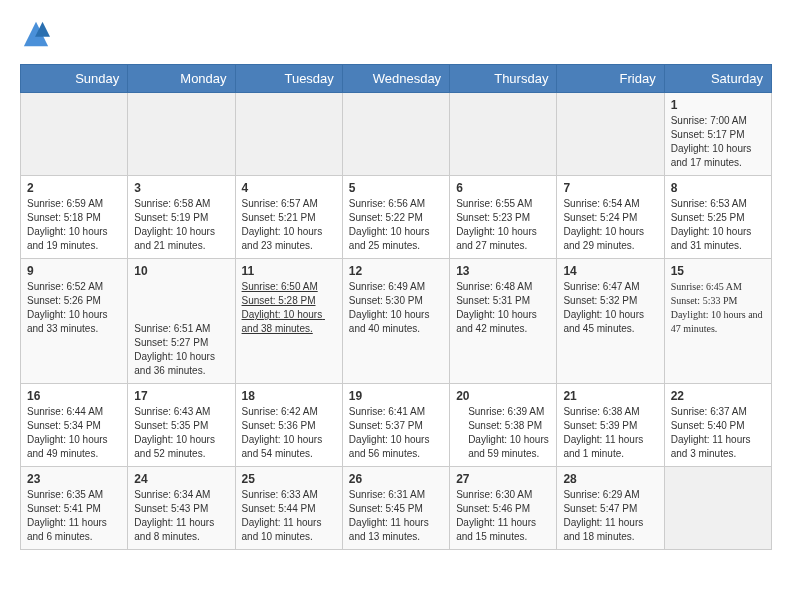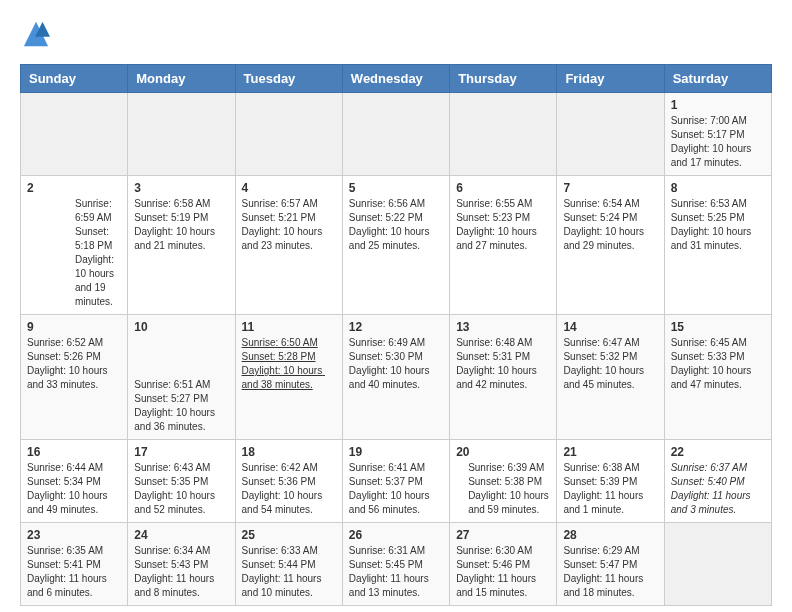--- a/index.html
+++ b/index.html
@@ -50,24 +50,24 @@
       color: #555;
     }
     .calendar {
       width: 100%;
       border-collapse: collapse;
       border: 1px solid #ccc;
     }
     .calendar th {
       background-color: #4a7fba;
       color: #fff;
-      text-align: left;
+      text-align: right;
       padding: 6px 8px;
       font-size: 13px;
-      font-weight: bold;
+      font-weight: normal;
       border: 1px solid #3a6fa8;
     }
     .calendar td {
       vertical-align: top;
       border: 1px solid #ccc;
       padding: 5px 6px;
       width: calc(100% / 7);
       min-height: 80px;
       font-size: 10.5px;
       color: #333;
@@ -138,21 +138,21 @@
         <td>
           <span class="day-number">1</span>
           <div class="day-info" style="white-space: pre-wrap;">Sunrise: 7:00 AM
 Sunset: 5:17 PM
 Daylight: 10 hours and 17 minutes.</div>
         </td>
       </tr>
       <tr>
         <td>
           <span class="day-number">2</span>
-          <div class="day-info" style="white-space: pre-wrap; margin-left: 48px;">Sunrise: 6:59 AM
+          <div class="day-info" style="white-space: pre-wrap;">Sunrise: 6:59 AM
 Sunset: 5:18 PM
 Daylight: 10 hours and 19 minutes.</div>
         </td>
         <td>
           <span class="day-number">3</span>
           <div class="day-info" style="white-space: pre-wrap;">Sunrise: 6:58 AM
 Sunset: 5:19 PM
 Daylight: 10 hours and 21 minutes.</div>
         </td>
         <td>
@@ -218,21 +218,21 @@
 Daylight: 10 hours and 42 minutes.</div>
         </td>
         <td>
           <span class="day-number">14</span>
           <div class="day-info" style="white-space: pre-wrap;">Sunrise: 6:47 AM
 Sunset: 5:32 PM
 Daylight: 10 hours and 45 minutes.</div>
         </td>
         <td>
           <span class="day-number">15</span>
-          <div class="day-info" style="white-space: pre-wrap;">Sunrise: 6:45 AM
+          <div class="day-info" style="white-space: pre-wrap; font-family: Liberation Serif, serif;">Sunrise: 6:45 AM
 Sunset: 5:33 PM
 Daylight: 10 hours and 47 minutes.</div>
         </td>
       </tr>
       <tr>
         <td>
           <span class="day-number">16</span>
           <div class="day-info" style="white-space: pre-wrap;">Sunrise: 6:44 AM
 Sunset: 5:34 PM
 Daylight: 10 hours and 49 minutes.</div>
@@ -262,21 +262,21 @@
 Daylight: 10 hours and 59 minutes.</div>
         </td>
         <td>
           <span class="day-number">21</span>
           <div class="day-info" style="white-space: pre-wrap;">Sunrise: 6:38 AM
 Sunset: 5:39 PM
 Daylight: 11 hours and 1 minute.</div>
         </td>
         <td>
           <span class="day-number">22</span>
-          <div class="day-info" style="white-space: pre-wrap; font-style: italic;">Sunrise: 6:37 AM
+          <div class="day-info" style="white-space: pre-wrap;">Sunrise: 6:37 AM
 Sunset: 5:40 PM
 Daylight: 11 hours and 3 minutes.</div>
         </td>
       </tr>
       <tr>
         <td>
           <span class="day-number">23</span>
           <div class="day-info" style="white-space: pre-wrap;">Sunrise: 6:35 AM
 Sunset: 5:41 PM
 Daylight: 11 hours and 6 minutes.</div>

